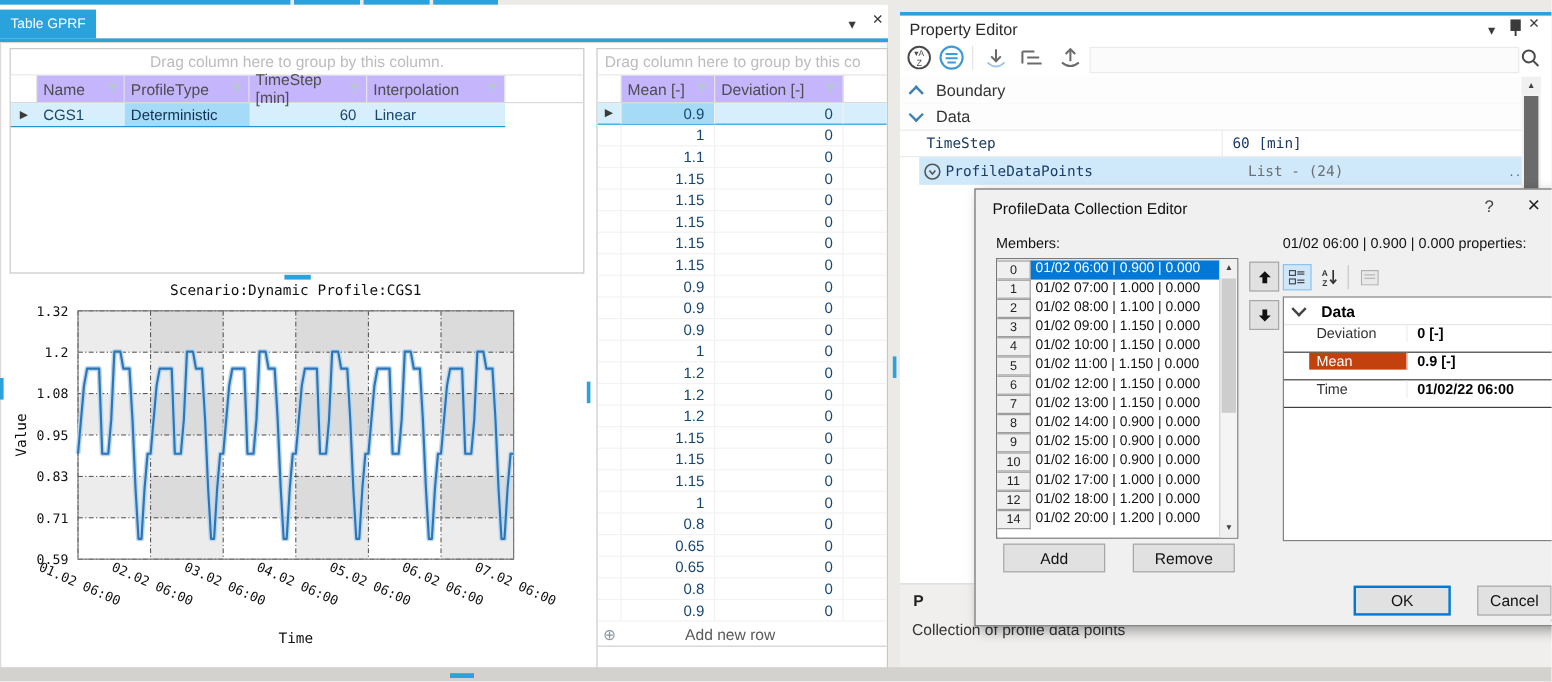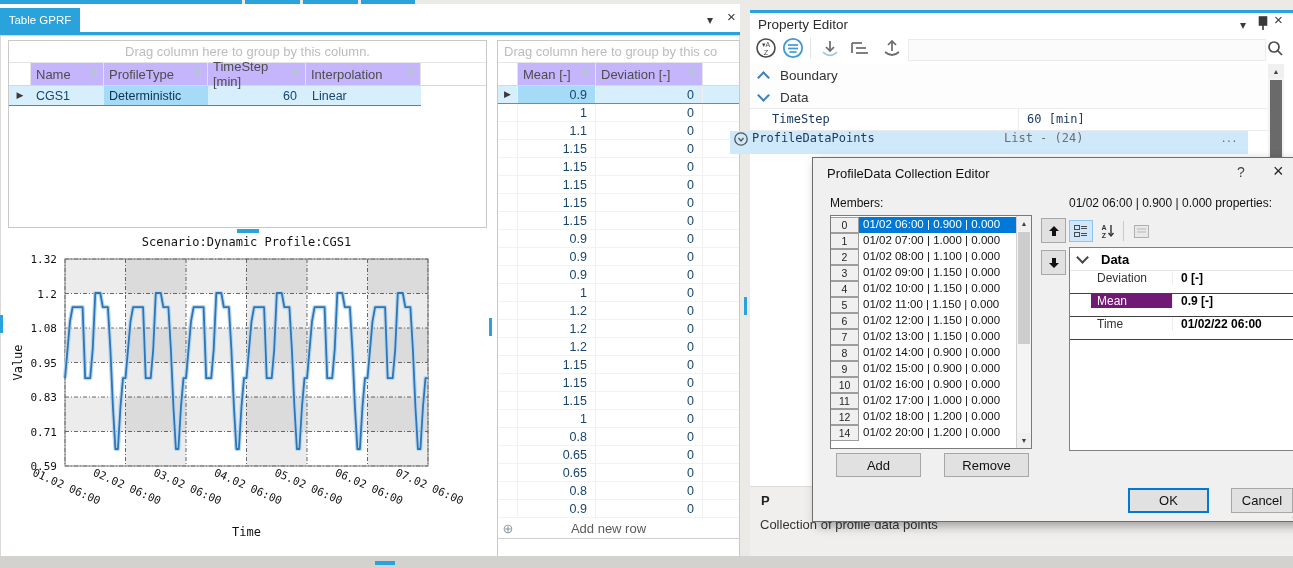--- a/index.html
+++ b/index.html
@@ -40,21 +40,21 @@
            font-size:13px;color:#111;box-sizing:border-box;cursor:pointer}
   .memrow{display:flex;height:16px;align-items:stretch}
   .memidx{width:28px;background:#f0f0f0;border:1px solid #9d9d9d;border-left:none;box-sizing:border-box;
           display:flex;align-items:center;justify-content:center;font-size:10.5px;color:#222;flex:none}
   .memtxt{flex:1;font-size:11.5px;color:#111;padding:1px 0 0 4px;white-space:nowrap;overflow:hidden}
   .memtxt.memsel{background:#0078d7;color:#fff}
   .dprow{display:flex;height:23px;border-bottom:1px solid #404040;box-sizing:border-box;align-items:flex-start}
   .dpgut{width:20px;border-right:1px solid #ededed;flex:none}
   .dplbl{width:82px;display:flex;align-items:center;padding-left:6px;font-size:12px;color:#333;
          border-right:1px solid #ededed;box-sizing:border-box;flex:none}
-  .dplbl.sel{background:#701a75;color:#fff}
+  .dplbl.sel{background:#c2410c;color:#fff}
   .dpval{flex:1;display:flex;align-items:center;padding-left:8px;font-size:12px;font-weight:bold;color:#000}
   .sb-arrow{display:flex;align-items:center;justify-content:center;font-size:7px;color:#404040;background:#f0f0f0}
 </style>
 </head>
 <body>
 
 <div>
   <div class="abs blue" style="left:0;top:0;width:242px;height:4px"></div>
   <div class="abs blue" style="left:245px;top:0;width:55px;height:4px"></div>
   <div class="abs blue" style="left:303px;top:0;width:55px;height:4px"></div>
@@ -374,21 +374,21 @@
     <span style="margin-left:12px">Data</span>
   </div>
 
   <div class="abs" style="left:750px;top:108px;width:518px;height:23px;border-bottom:1px solid #ebebeb;box-sizing:border-box;display:flex;align-items:center">
     <span style="width:22px"></span>
     <span class="mono" style="width:246px">TimeStep</span>
     <span style="width:1px;height:100%;background:#ebebeb"></span>
     <span class="mono" style="padding-left:8px">60 [min]</span>
   </div>
 
-  <div class="abs" style="left:730px;top:131px;width:518px;height:23px;background:#cfe9fb;display:flex;box-sizing:border-box">
+  <div class="abs" style="left:766px;top:131px;width:518px;height:23px;background:#cfe9fb;display:flex;align-items:center;box-sizing:border-box">
     <svg style="margin-left:3px" width="16" height="16">
       <circle cx="8" cy="8" r="6.2" fill="none" stroke="#555" stroke-width="1.3"></circle>
       <polyline points="5.5,7 8,10 10.5,7" fill="none" stroke="#555" stroke-width="1.3"></polyline>
     </svg>
     <span class="mono" style="width:243px;margin-left:3px">ProfileDataPoints</span>
     <span class="mono" style="color:#6f6f6f;flex:1;padding-left:9px">List - (24)</span>
     <span style="color:#666;letter-spacing:2px;margin-right:10px;font-size:12px">...</span>
   </div>
 
   <div class="abs" style="left:1268px;top:64px;width:16px;height:422px;background:#f3f3f3">

